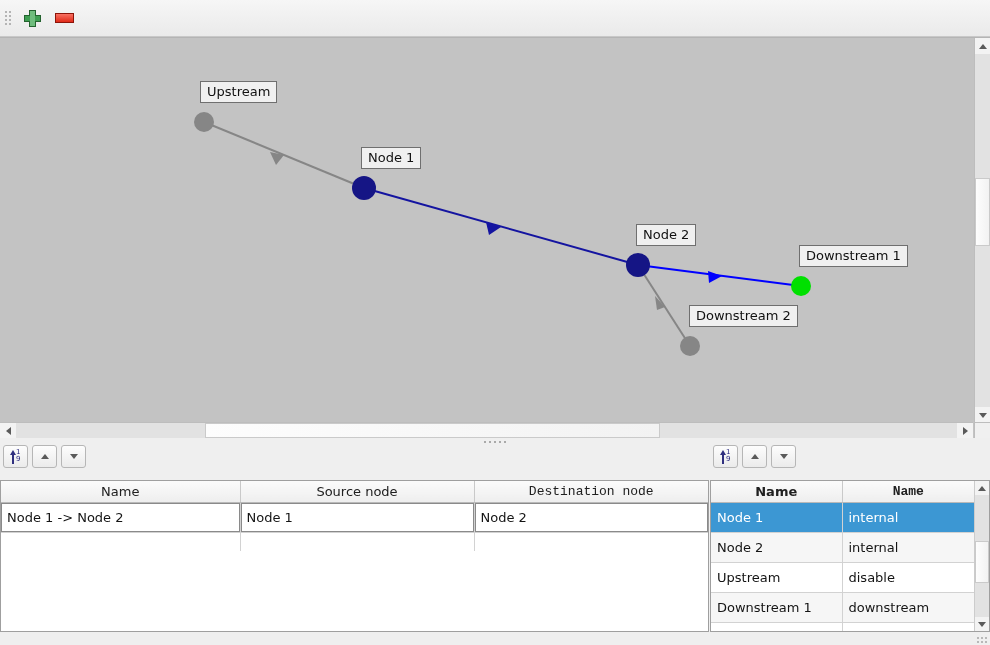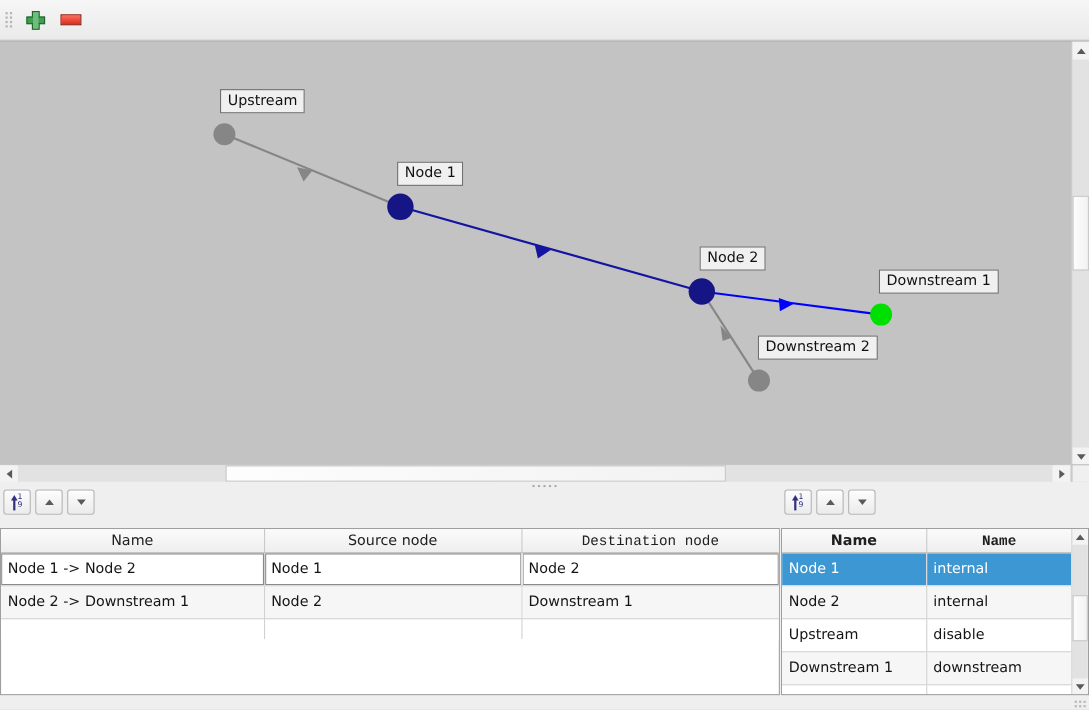--- a/index.html
+++ b/index.html
@@ -401,25 +401,20 @@
             <th>Source node</th>
             <th>Destination node</th>
           </tr>
         </thead>
         <tbody>
           <tr class="focused">
             <td>Node 1 -&gt; Node 2</td>
             <td>Node 1</td>
             <td>Node 2</td>
           </tr>
-          <tr>
-            <td>Node 2 -&gt; Downstream 1</td>
-            <td>Node 2</td>
-            <td>Downstream 1</td>
-          </tr>
           <tr class="filler">
             <td></td>
               <td></td>
               <td></td>
           </tr>
         </tbody>
       </table>
     </div>
   </div>
 

